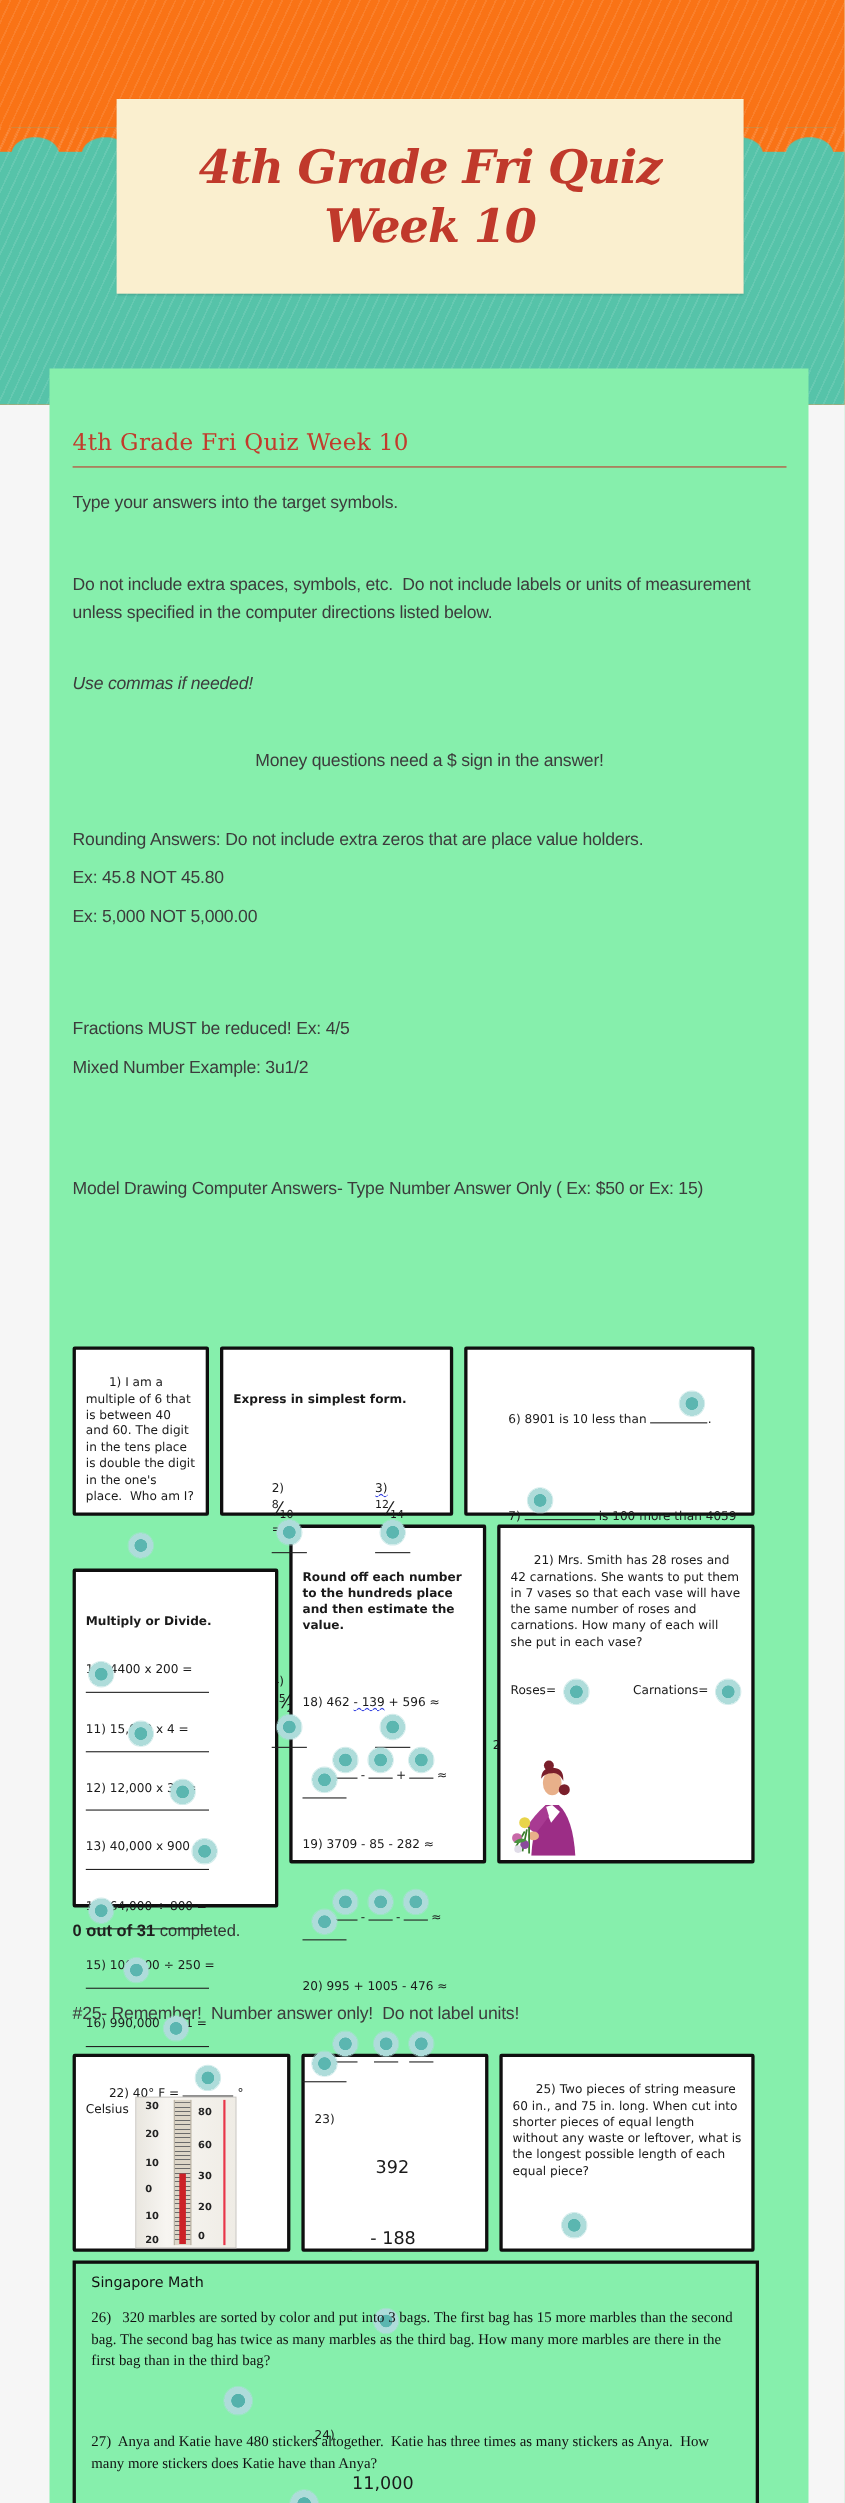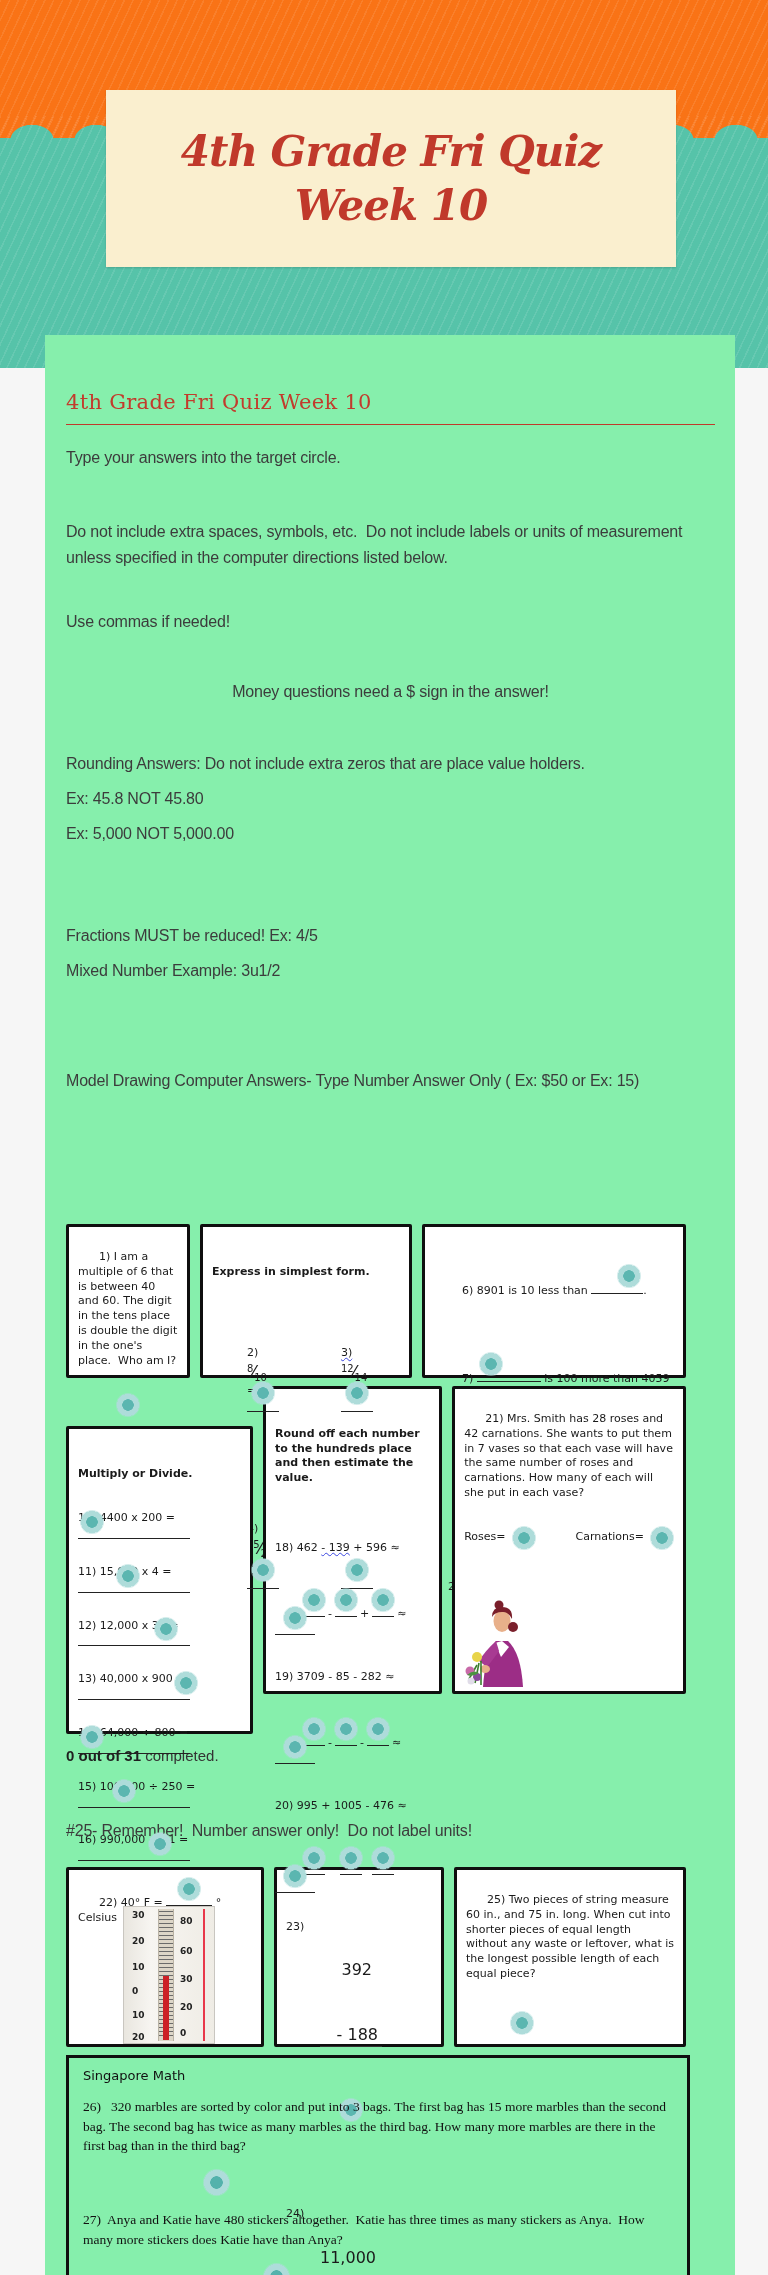--- a/index.html
+++ b/index.html
@@ -57,21 +57,21 @@
     color:#c23b2c; font-size:21px; margin:0 0 10px 0; letter-spacing:0.3px;
   }
   .red-rule{ border:none; border-top:1px solid #c0392b; margin:0 0 20px 0; }
 
   .card p.intro{
     font-size:16px; line-height:26px; margin:0; color:#3c3c3c;
     white-space:pre-wrap; letter-spacing:-0.2px;
   }
   .mb-xl{margin-bottom:48px !important;}
   .mb-lg{margin-bottom:38px !important;}
-  .mb-c1{margin-bottom:44px !important;}
+  .mb-c1{margin-bottom:44px !important;font-style:italic;}
   .mb-c2{margin-bottom:46px !important;text-align:center;}
   .mb-sm{margin-bottom:9px !important;}
   .mb-xxl{margin-bottom:76px !important;}
   .mb-xxl2{margin-bottom:84px !important;}
   .mb-img{margin-bottom:130px !important;}
 
   
   .ws-row{ display:flex; gap:10px; width:620px; }
   .ws-box{
     border:3px solid #0f0f0f; border-radius:2px; background:#fff;
@@ -231,21 +231,21 @@
     <div class="banner-title">4th Grade Fri Quiz</div>
     <div class="banner-title">Week 10</div>
   </div>
 </div>
 
 <div class="card">
 
   <h1 class="page-heading">4th Grade Fri Quiz Week 10</h1>
   <hr class="red-rule">
 
-  <p class="intro mb-xl">Type your answers into the target circle.</p>
+  <p class="intro mb-xl">Type your answers into the target symbols.</p>
   <p class="intro mb-lg">Do not include extra spaces, symbols, etc.  Do not include labels or units of measurement unless specified in the computer directions listed below.</p>
   <p class="intro mb-c1">Use commas if needed!</p>
   <p class="intro mb-c2">Money questions need a $ sign in the answer!</p>
   <p class="intro mb-sm">Rounding Answers: Do not include extra zeros that are place value holders.</p>
   <p class="intro mb-sm">Ex: 45.8 NOT 45.80</p>
   <p class="intro mb-xxl">Ex: 5,000 NOT 5,000.00</p>
   <p class="intro mb-sm">Fractions MUST be reduced! Ex: 4/5</p>
   <p class="intro mb-xxl2">Mixed Number Example: 3u1/2</p>
   <p class="intro mb-img">Model Drawing Computer Answers- Type Number Answer Only ( Ex: $50 or Ex: 15)</p>
 

